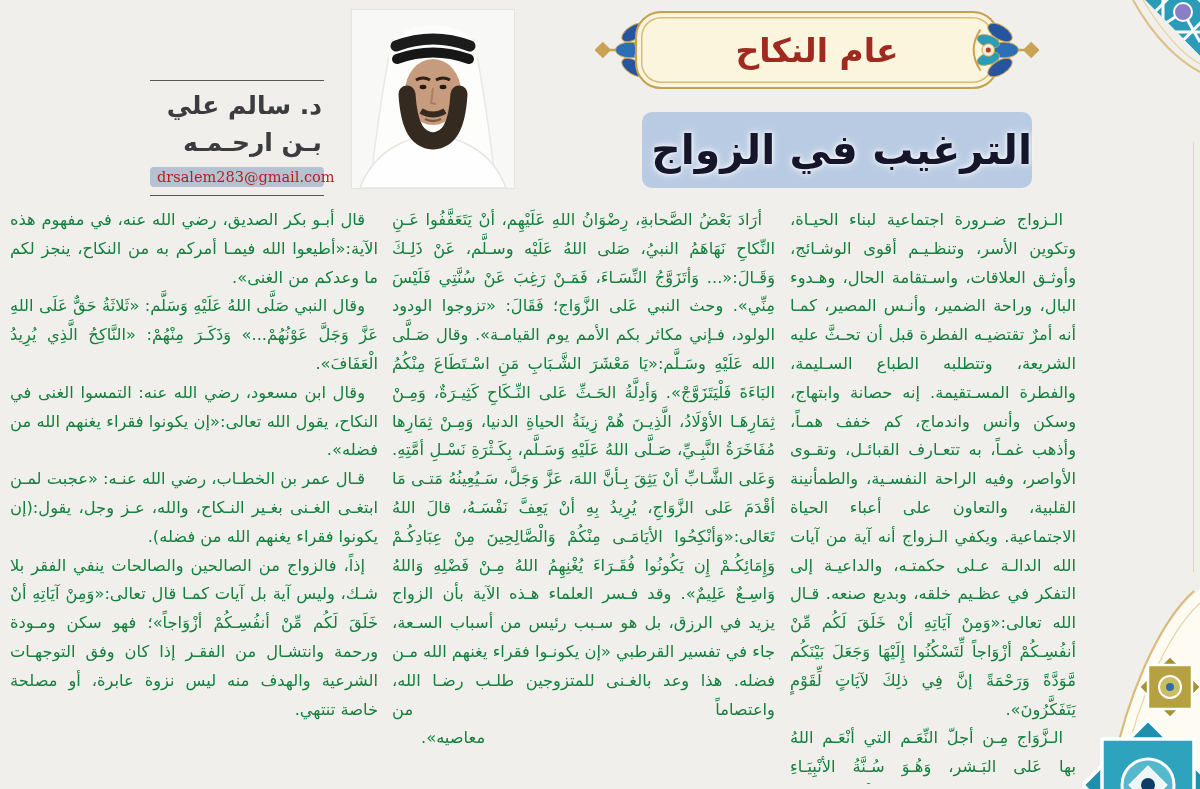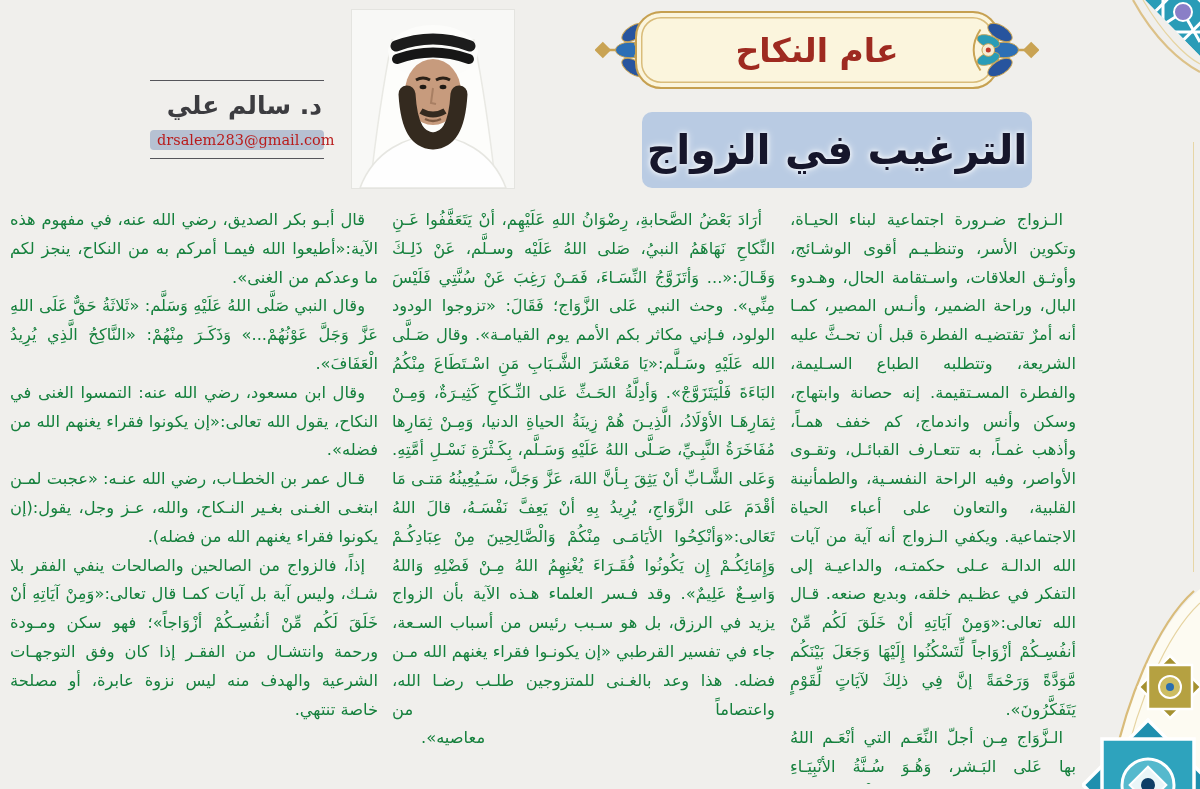--- a/index.html
+++ b/index.html
@@ -24,21 +24,21 @@
   .banner-box{position:absolute;left:34px;right:34px;top:3px;bottom:5px;
     background:#fbf5dd;border:2.5px solid #c6a050;border-radius:26px;
     box-shadow:inset 0 0 0 4px #fbf5dd, inset 0 0 0 5.5px #d9bc7a;
     display:flex;align-items:center;justify-content:center;}
   .banner-label{font-size:33px;font-weight:bold;color:#9e2a20;}
   .finial{position:absolute;top:9px;width:78px;height:66px;}
   .finial.left{left:-6px;}
   .finial.right{right:-6px;transform:scaleX(-1);}
   
   .title-box{position:absolute;left:642px;top:112px;width:390px;height:76px;
-    background:#b9cbe3;border-radius:10px;display:flex;align-items:center;justify-content:center;}
+    background:#b9cbe3;border-radius:10px;display:flex;align-items:center;justify-content:flex-start;}
   .title-text{font-size:41px;font-weight:bold;color:#16162b;white-space:nowrap;
     text-shadow:0 0 4px rgba(255,255,255,.95),0 0 9px rgba(255,255,255,.8);}
   
   .col{position:absolute;top:206px;direction:rtl;text-align:justify;
     font-size:16.3px;line-height:28.8px;color:#15803d;}
   .col p{margin:0;text-indent:13px;}
   .col-right{left:790px;width:320px;height:578px;overflow:hidden;}
   .col-middle{left:392px;width:383px;height:578px;overflow:hidden;}
   .col-left{left:10px;width:368px;height:578px;overflow:hidden;}
   .col-middle p:first-of-type{text-align-last:justify;}
@@ -52,20 +52,21 @@
 </style>
 </head>
 <body>
 
 <div class="page">
 
   <div class="author-block">
     <div class="author-rule"></div>
     <div class="author-name">
       <div>د. سالم علي</div>
+      <div>بـن ارحـمـه</div>
     </div>
     <span class="email-badge">drsalem283@gmail.com</span>
     <div class="author-rule"></div>
   </div>
 
   <div class="photo">
     <svg width="162" height="178" viewBox="0 0 162 178">
       <rect x="0" y="0" width="162" height="178" fill="#f8f8f6"></rect>
 
       <path d="M40 30 C30 80 24 124 18 178 L144 178 C138 124 132 80 122 30 Z" fill="#fdfdfb" stroke="#e9e9e4" stroke-width="1.5"></path>

